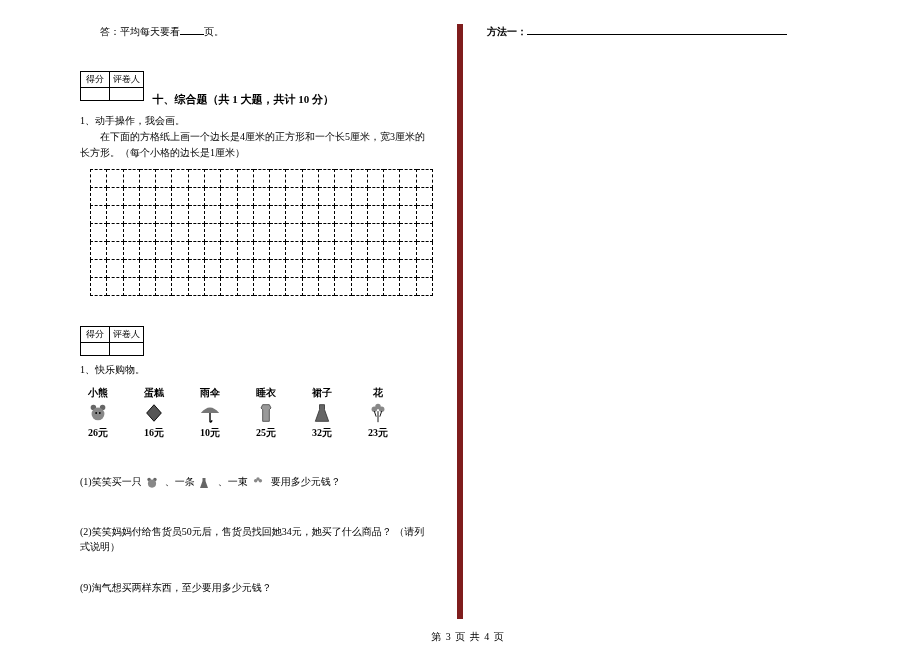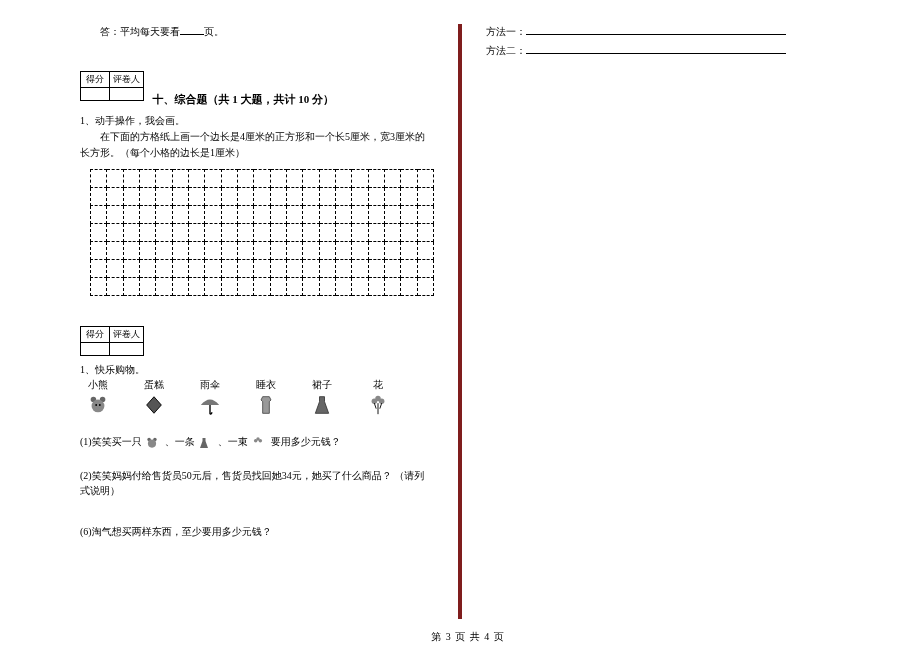--- a/index.html
+++ b/index.html
@@ -15,22 +15,22 @@
     box-sizing:border-box;
     padding:24px 80px 20px 80px;
     position:relative;
   }
   .cols{
     display:flex;
     gap:0;
     height:595px;
   }
   .col{flex:1;box-sizing:border-box;}
-  .col-left{padding-right:24px;border-right:4px solid #7f1d1d;}
-  .col-right{padding-left:24px;}
+  .col-left{padding-right:24px;border-right:6px solid #7f1d1d;}
+  .col-right{padding-left:24px;font-weight:bold;}
   .footer{
     position:absolute;
     bottom:6px;left:8px;width:920px;
     text-align:center;
     font-size:10px;
     letter-spacing:1px;
   }
   .ans-line{display:inline-block;border-bottom:1px solid #000;min-width:24px;height:10px;vertical-align:baseline;}
   .score-box{
     display:inline-block;
@@ -57,31 +57,33 @@
   .indent{text-indent:2em;}
   .grid{
     margin:8px 0 0 10px;
     border-collapse:collapse;
   }
   .grid td{
     width:15px;height:15px;
     border:1px dashed #000;
   }
   .shop{
+    margin-top:8px;
+    font-weight:bold;
   }
   .shop-row{display:flex;gap:20px;align-items:center;margin-bottom:2px;}
   .shop-cell{width:36px;text-align:center;}
   .shop-img{
     width:26px;height:22px;
     display:flex;align-items:center;justify-content:center;
     font-size:14px;line-height:1;color:#444;
     margin:0 auto;
   }
   svg{display:block;}
-  .sub-q{margin-top:18px;line-height:1.5;}
+  .sub-q{margin-top:34px;line-height:1.5;}
   .inline-ico{display:inline-block;width:16px;height:14px;vertical-align:middle;margin:0 1px;}
   .method-line{margin-bottom:4px;}
   .uline{display:inline-block;border-bottom:1px solid #000;width:260px;height:10px;vertical-align:baseline;}
 </style>
 </head>
 <body>
 
 <div class="page">
   <div class="cols">
 
@@ -347,20 +349,28 @@
             <svg viewBox="0 0 24 24" width="22" height="22">
                   <circle cx="8" cy="8" r="3" fill="#888"></circle>
                   <circle cx="16" cy="8" r="3" fill="#888"></circle>
                   <circle cx="12" cy="5" r="3" fill="#888"></circle>
                   <line x1="12" y1="10" x2="12" y2="22" stroke="#000"></line>
                   <line x1="8" y1="10" x2="10" y2="16" stroke="#000"></line>
                   <line x1="16" y1="10" x2="14" y2="16" stroke="#000"></line>
                 </svg>
           </div>
             </div>
+        </div>
+        <div class="shop-row">
+          <div class="shop-cell">26元</div>
+          <div class="shop-cell">16元</div>
+          <div class="shop-cell">10元</div>
+          <div class="shop-cell">25元</div>
+          <div class="shop-cell">32元</div>
+          <div class="shop-cell">23元</div>
         </div>
       </div>
 
       <div class="sub-q">
         <span>(1)笑笑买一只</span>
         <span class="inline-ico"><svg viewBox="0 0 24 24" width="14" height="14">
               <circle cx="7" cy="6" r="3" fill="#666"></circle>
               <circle cx="17" cy="6" r="3" fill="#666"></circle>
               <circle cx="12" cy="13" r="7" fill="#888"></circle>
             </svg></span>
@@ -372,29 +382,26 @@
         <span class="inline-ico"><svg viewBox="0 0 24 24" width="14" height="14">
               <circle cx="8" cy="8" r="3" fill="#888"></circle>
               <circle cx="16" cy="8" r="3" fill="#888"></circle>
               <circle cx="12" cy="5" r="3" fill="#888"></circle>
             </svg></span>
         <span>要用多少元钱？</span>
       </div>
 
       <div class="sub-q" style="">(2)笑笑妈妈付给售货员50元后，售货员找回她34元，她买了什么商品？  （请列式说明）</div>
 
-      <div class="sub-q" style="margin-top:26px;">(6)淘气想买两样东西，至少要用多少元钱？</div>
+      <div class="sub-q" style="margin-top:26px;">(9)淘气想买两样东西，至少要用多少元钱？</div>
 
 
     </div>
 
     <div class="col col-right">
       <div class="method-line">
         <span>方法一：</span><span class="uline"></span>
       </div>
-      <div class="method-line">
-        <span>方法二：</span><span class="uline"></span>
-      </div>
     </div>
   </div>
 
   <div class="footer">第 3 页 共 4 页</div>
 </div>
 
 </body></html>

